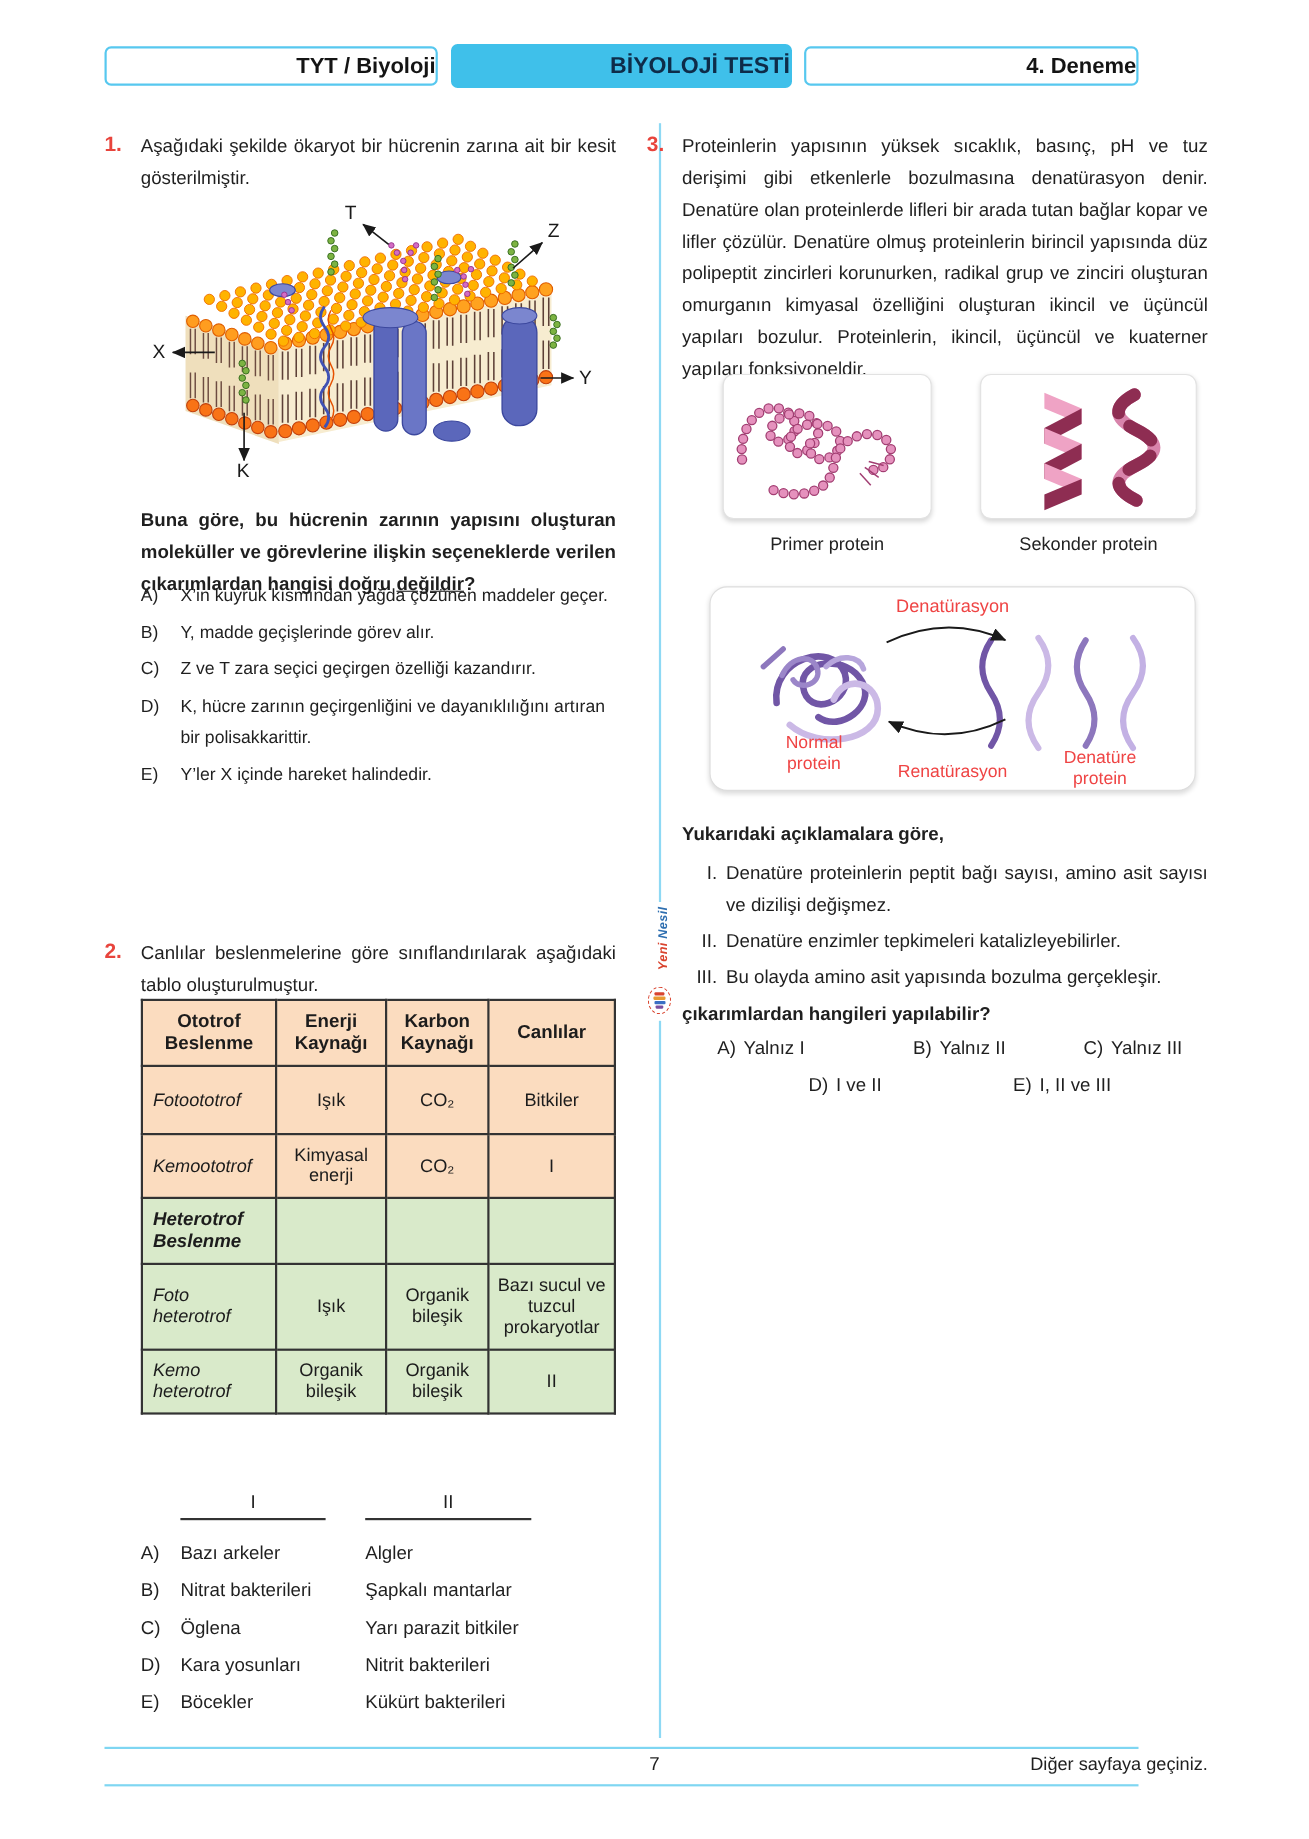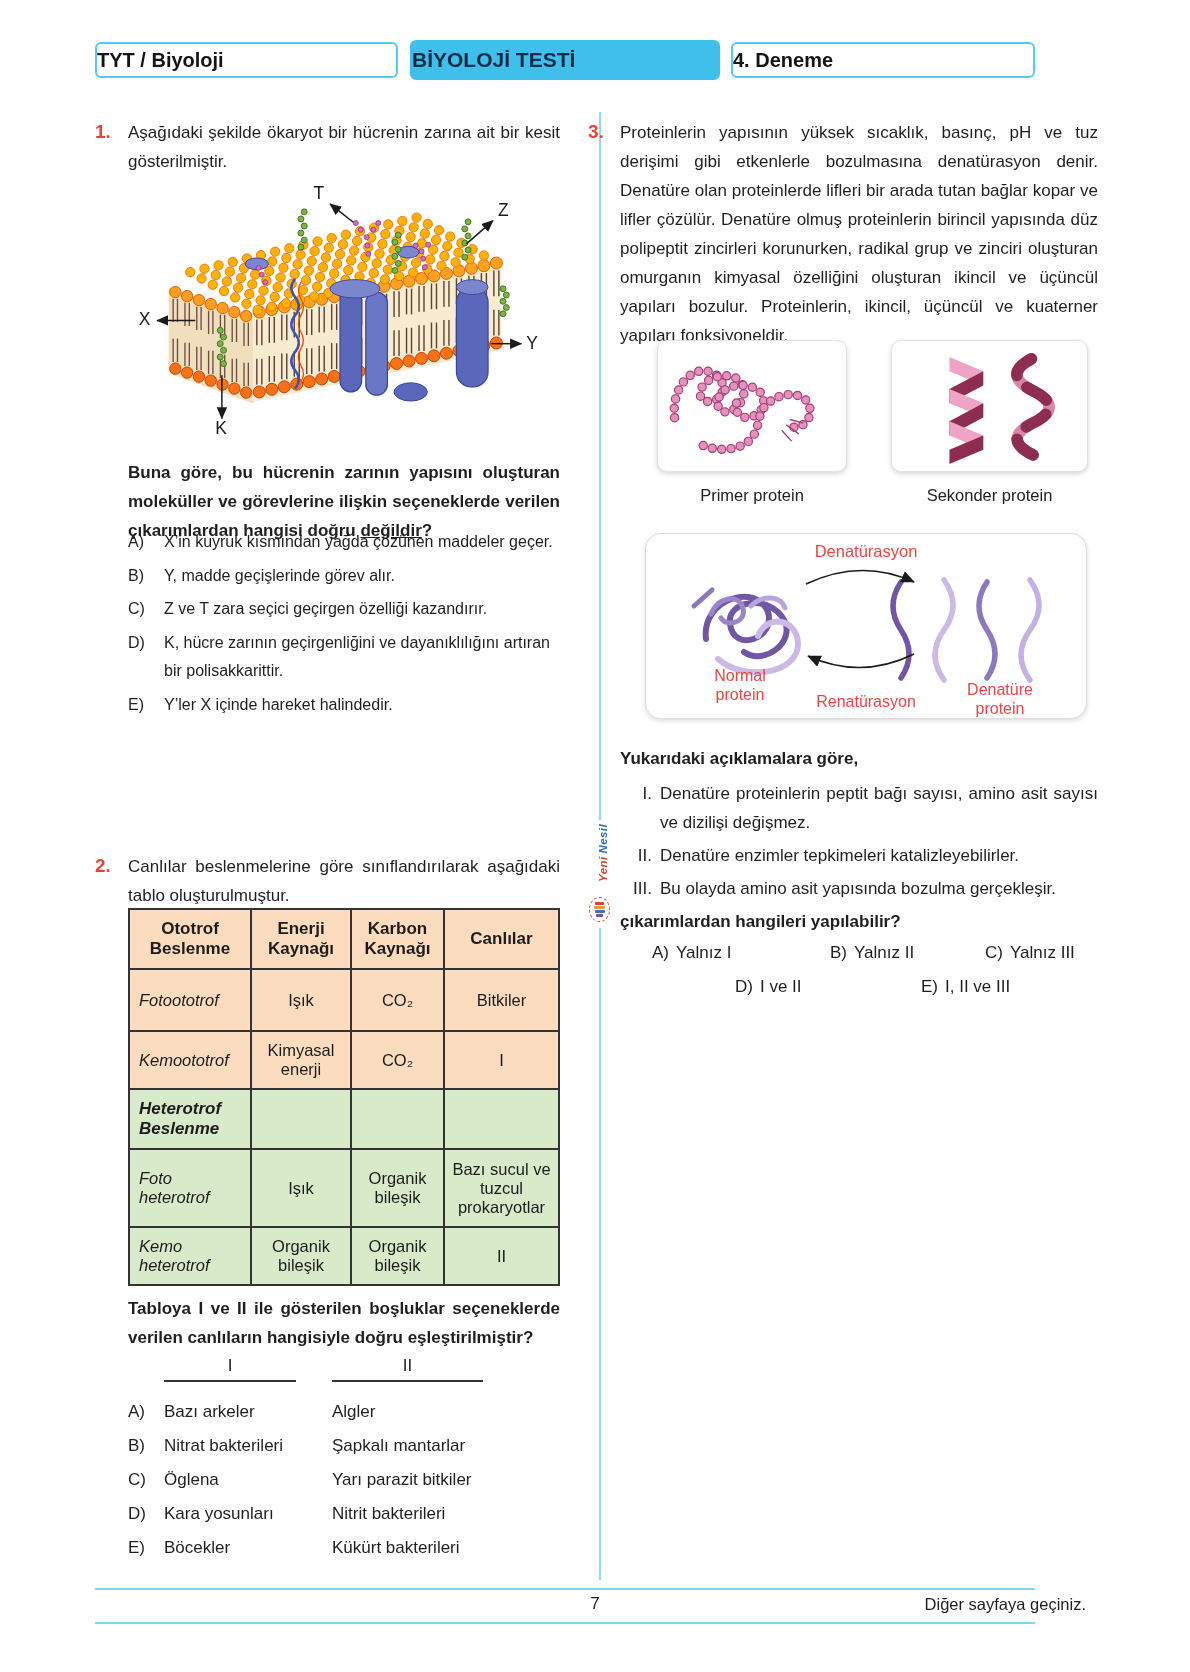--- a/index.html
+++ b/index.html
@@ -1,19 +1,19 @@
 <!DOCTYPE html>
 <html><head>
 <meta charset="utf-8">
 <style>
   html,body{margin:0;padding:0;background:#ffffff;}
   .page{position:relative;width:1190px;height:1672px;background:#fff;overflow:hidden;
         font-family:"Liberation Sans","DejaVu Sans",sans-serif;color:#1f1f1f;}
   
-  .hdr-box{position:absolute;display:flex;align-items:center;justify-content:flex-start;
+  .hdr-box{position:absolute;display:flex;align-items:center;justify-content:flex-end;
            font-weight:bold;font-size:20px;border:2px solid #57c8ef;border-radius:6px;
            background:#fff;color:#141414;box-sizing:border-box;}
   .hdr-box.filled{background:#3fc0ea;border-color:#3fc0ea;color:#0e2c49;font-size:21px;}
   
   .qnum{position:absolute;font-weight:bold;font-size:19px;color:#e8443c;}
   .txt{position:absolute;font-size:17px;line-height:29px;}
   .just{text-align:justify;}
   .bold{font-weight:bold;}
   .u{text-decoration:underline;}
   
@@ -53,21 +53,21 @@
               border:1.6px dashed #d9442f;border-radius:50%;display:flex;flex-direction:column;
               justify-content:center;align-items:center;gap:1.5px;box-sizing:border-box;}
   .brand-icon i{display:block;height:2.5px;border-radius:1px;}
   .brand-icon .s1{width:9px;background:#d9442f;}
   .brand-icon .s2{width:11px;background:#e89a32;}
   .brand-icon .s3{width:10px;background:#3a6fc4;}
   .brand-icon .s4{width:7px;background:#7a4fa0;}
   
   .hline{position:absolute;left:95px;width:940px;height:2px;background:#7fd6f2;}
   .f-page{position:absolute;left:0;width:1190px;top:1594px;text-align:center;font-size:17px;}
-  .f-note{position:absolute;right:104px;top:1595px;font-size:16.5px;}
+  .f-note{position:absolute;right:92px;top:1595px;font-size:16.5px;}
   .abs{position:absolute;}
   .q3opt{position:absolute;font-size:17px;}
   .q3opt .lt{margin-right:7px;}
 </style>
 </head>
 <body>
 
 <div class="page">
 
   <div class="hdr-box" style="left:95px;top:42px;width:303px;height:36px;">
@@ -525,21 +525,20 @@
     </tr>
     <tr class="green" style="height:58px">
       <td class="c1">Kemo heterotrof</td>
       <td>Organik bileşik</td>
       <td>Organik bileşik</td>
       <td>II</td>
     </tr>
   </tbody>
     </table>
 
-  <div class="txt just bold" style="left:128px;top:1294px;width:432px;">Tabloya I ve II ile gösterilen boşluklar seçeneklerde verilen canlıların hangisiyle doğru eşleştirilmiştir?</div>
 
   <div class="abs m-head" style="left:128px;top:1356px;width:436px;">
     <span></span>
     <span>
         <span class="rule" style="display:block;width:132px;">I</span>
       </span>
     <span>
         <span class="rule" style="display:block;width:151px;">II</span>
       </span>
   </div>

